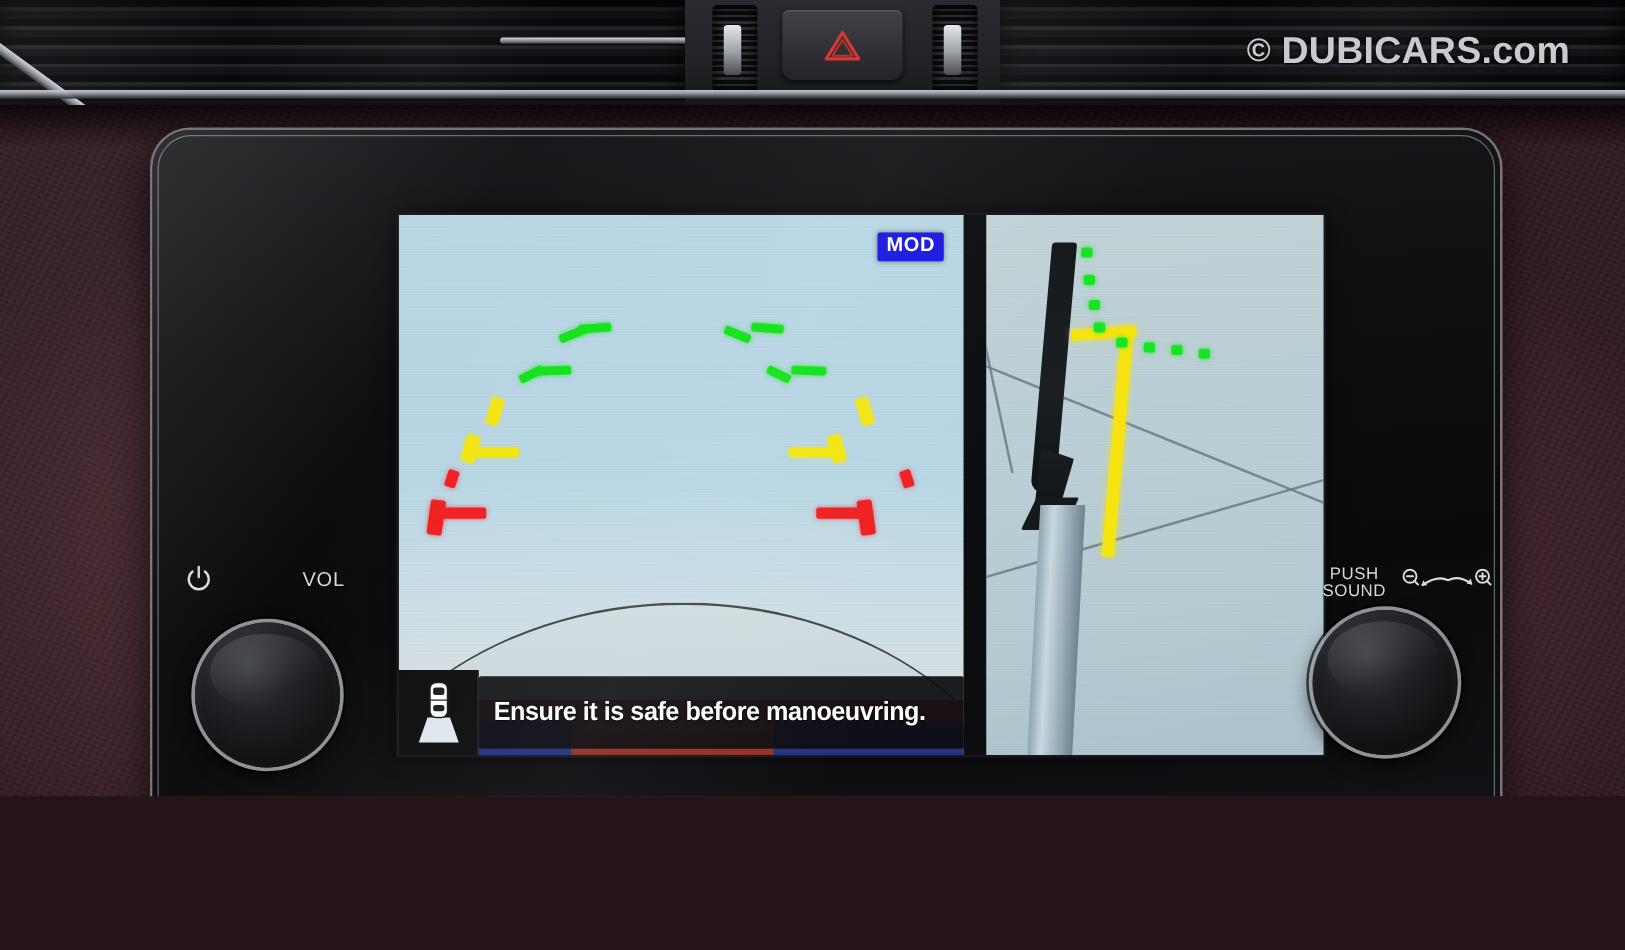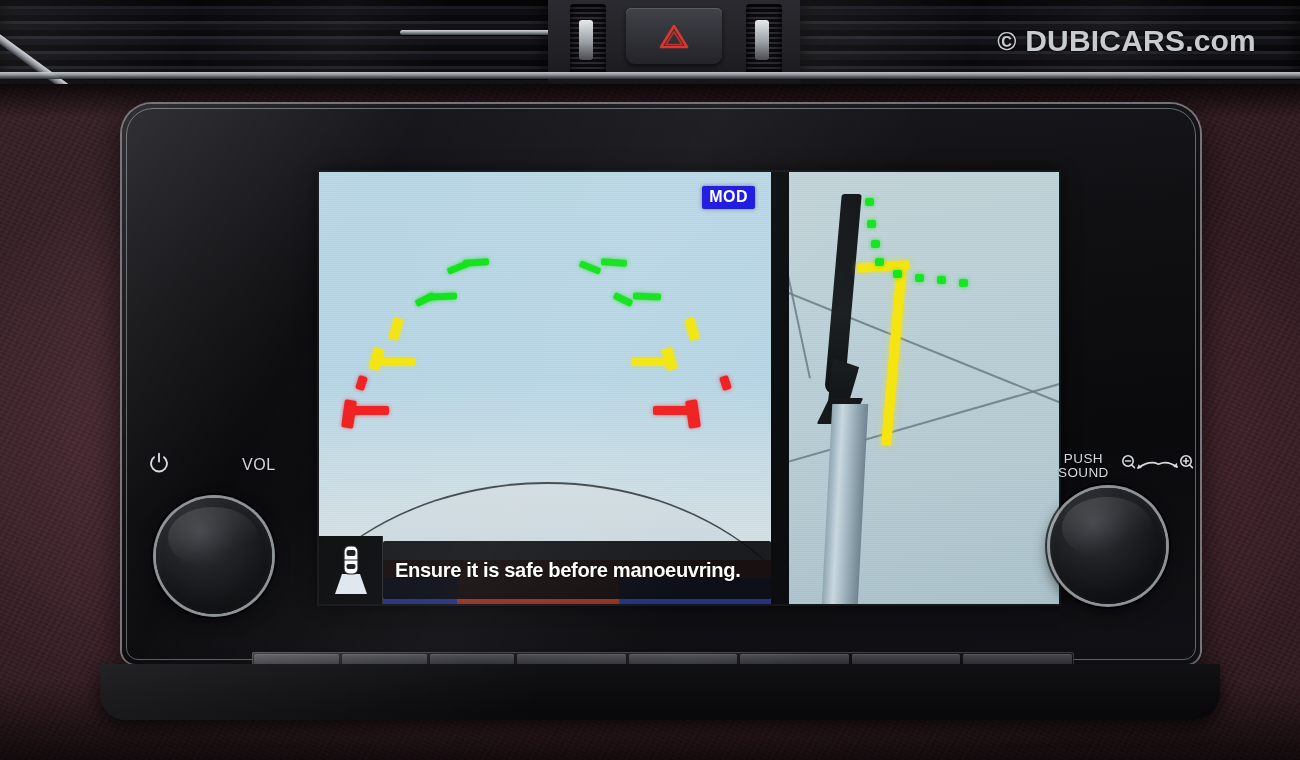--- a/index.html
+++ b/index.html
@@ -6,21 +6,21 @@
   html, body {
     width: 1300px; height: 760px;
     overflow: hidden;
     font-family: "Liberation Sans", sans-serif;
     background: #241317;
   }
 
   
   #stage {
     position: relative;
-    width: 1300px; height: 760px;
+    width: 1300px; height: 637px;
     background:
       radial-gradient(ellipse 900px 420px at 650px 430px, #5c3239 0%, #4a272d 38%, #371d22 70%, #2a1519 100%);
     overflow: hidden;
   }
 
   
   .dash-top {
     position: absolute; left: 0; top: 0; width: 1300px; height: 88px;
     background: linear-gradient(180deg,#16161a 0%, #1b1b20 55%, #121215 100%);
   }

